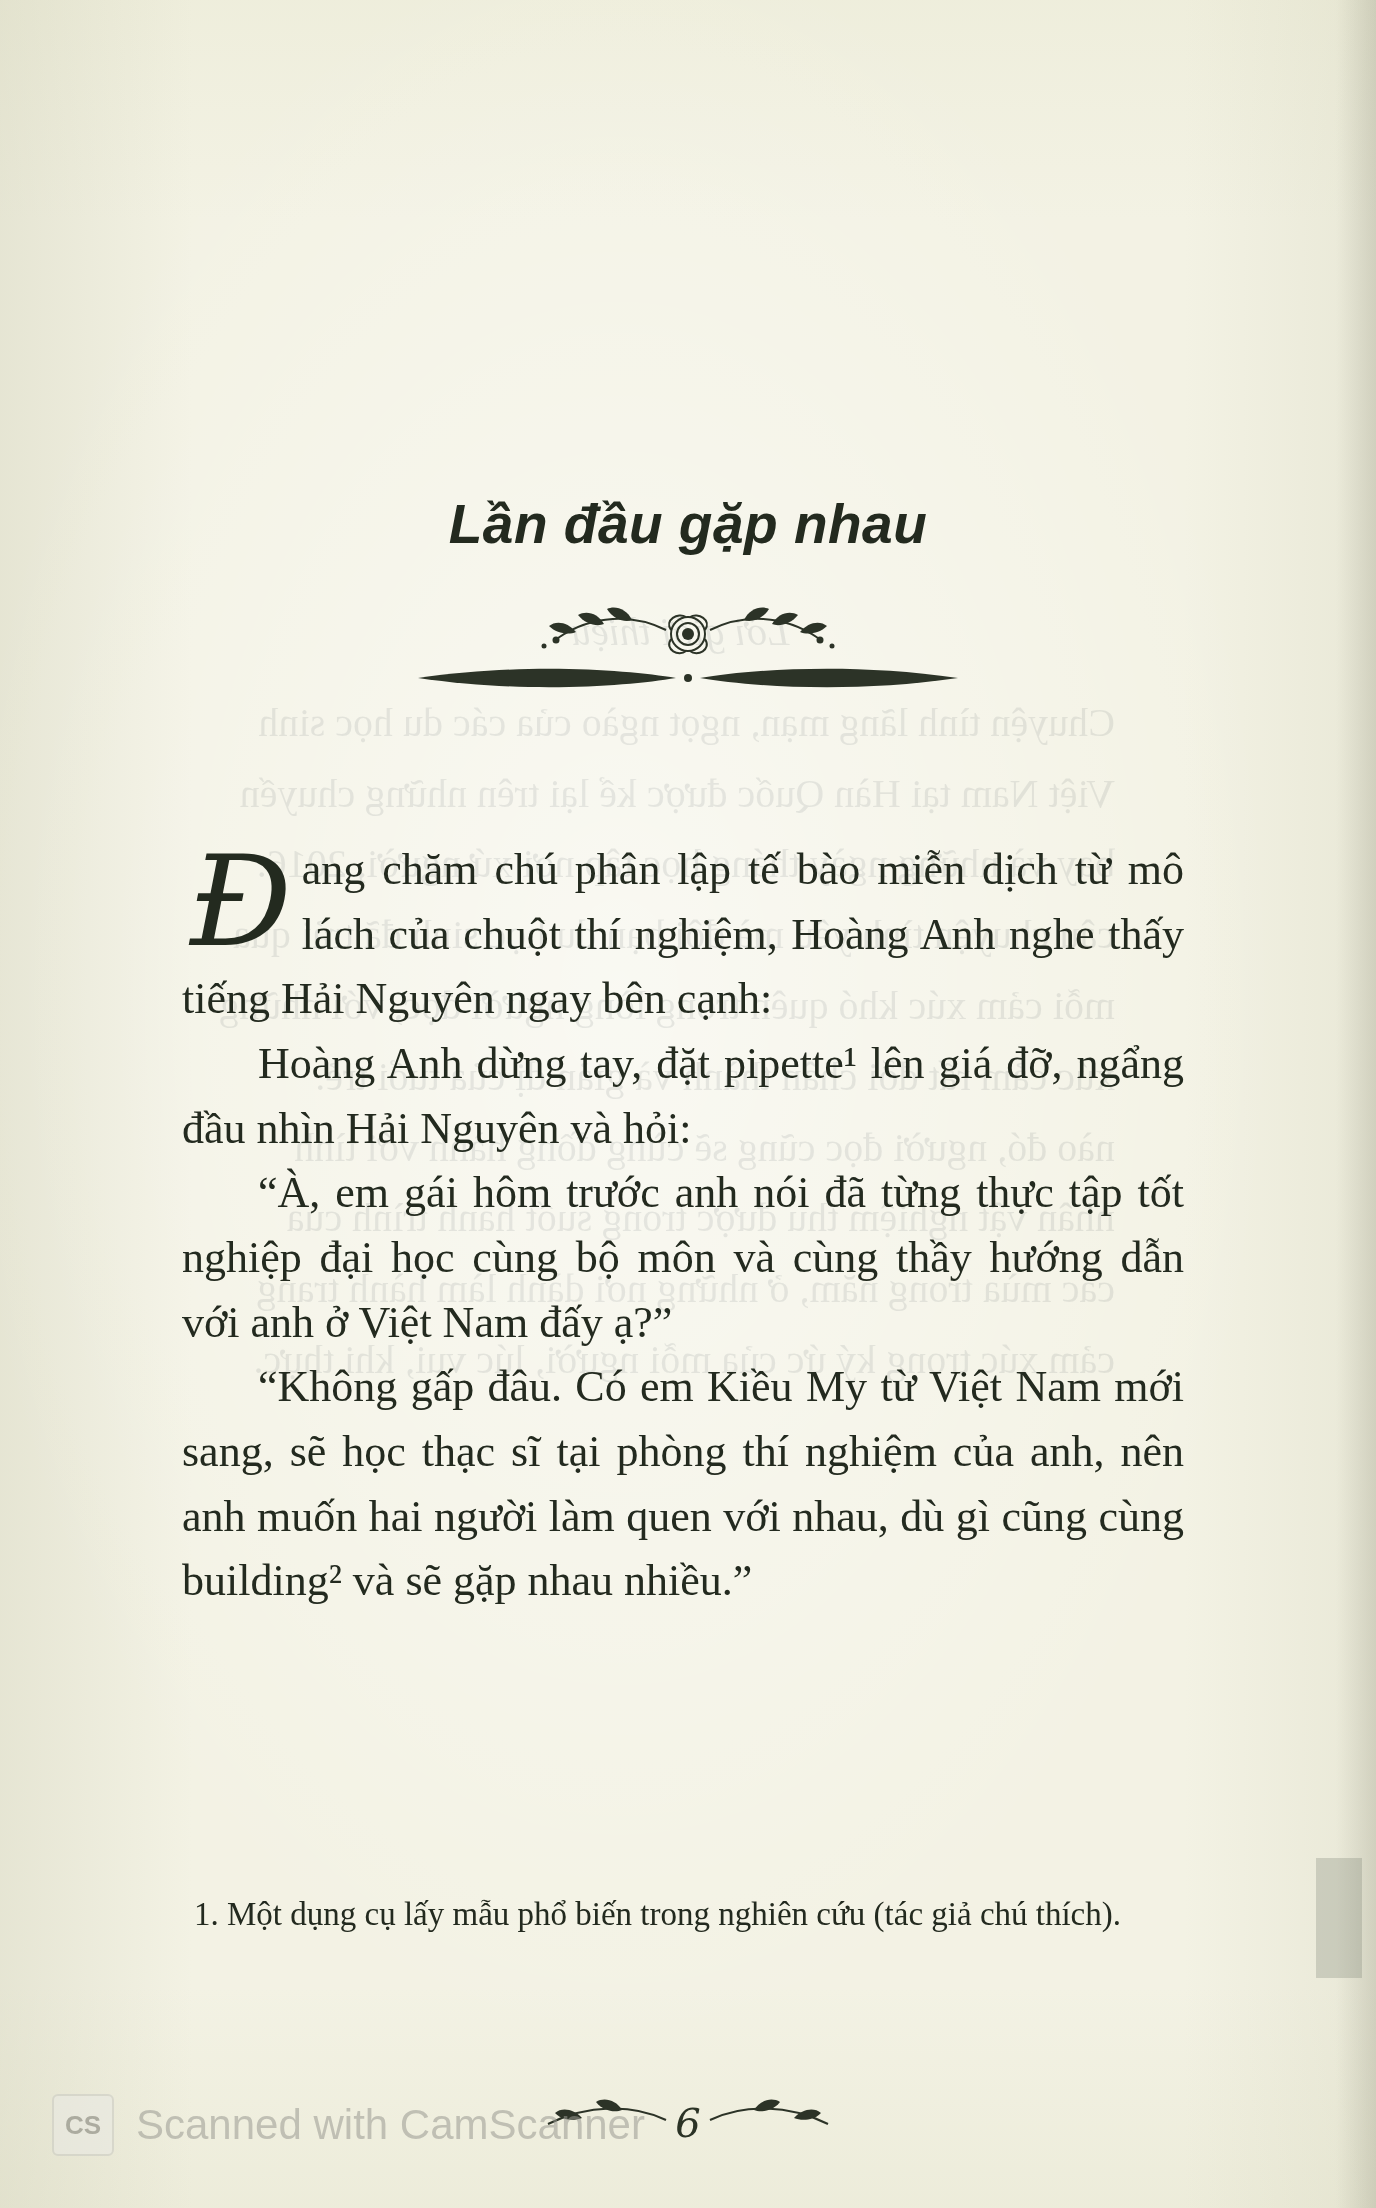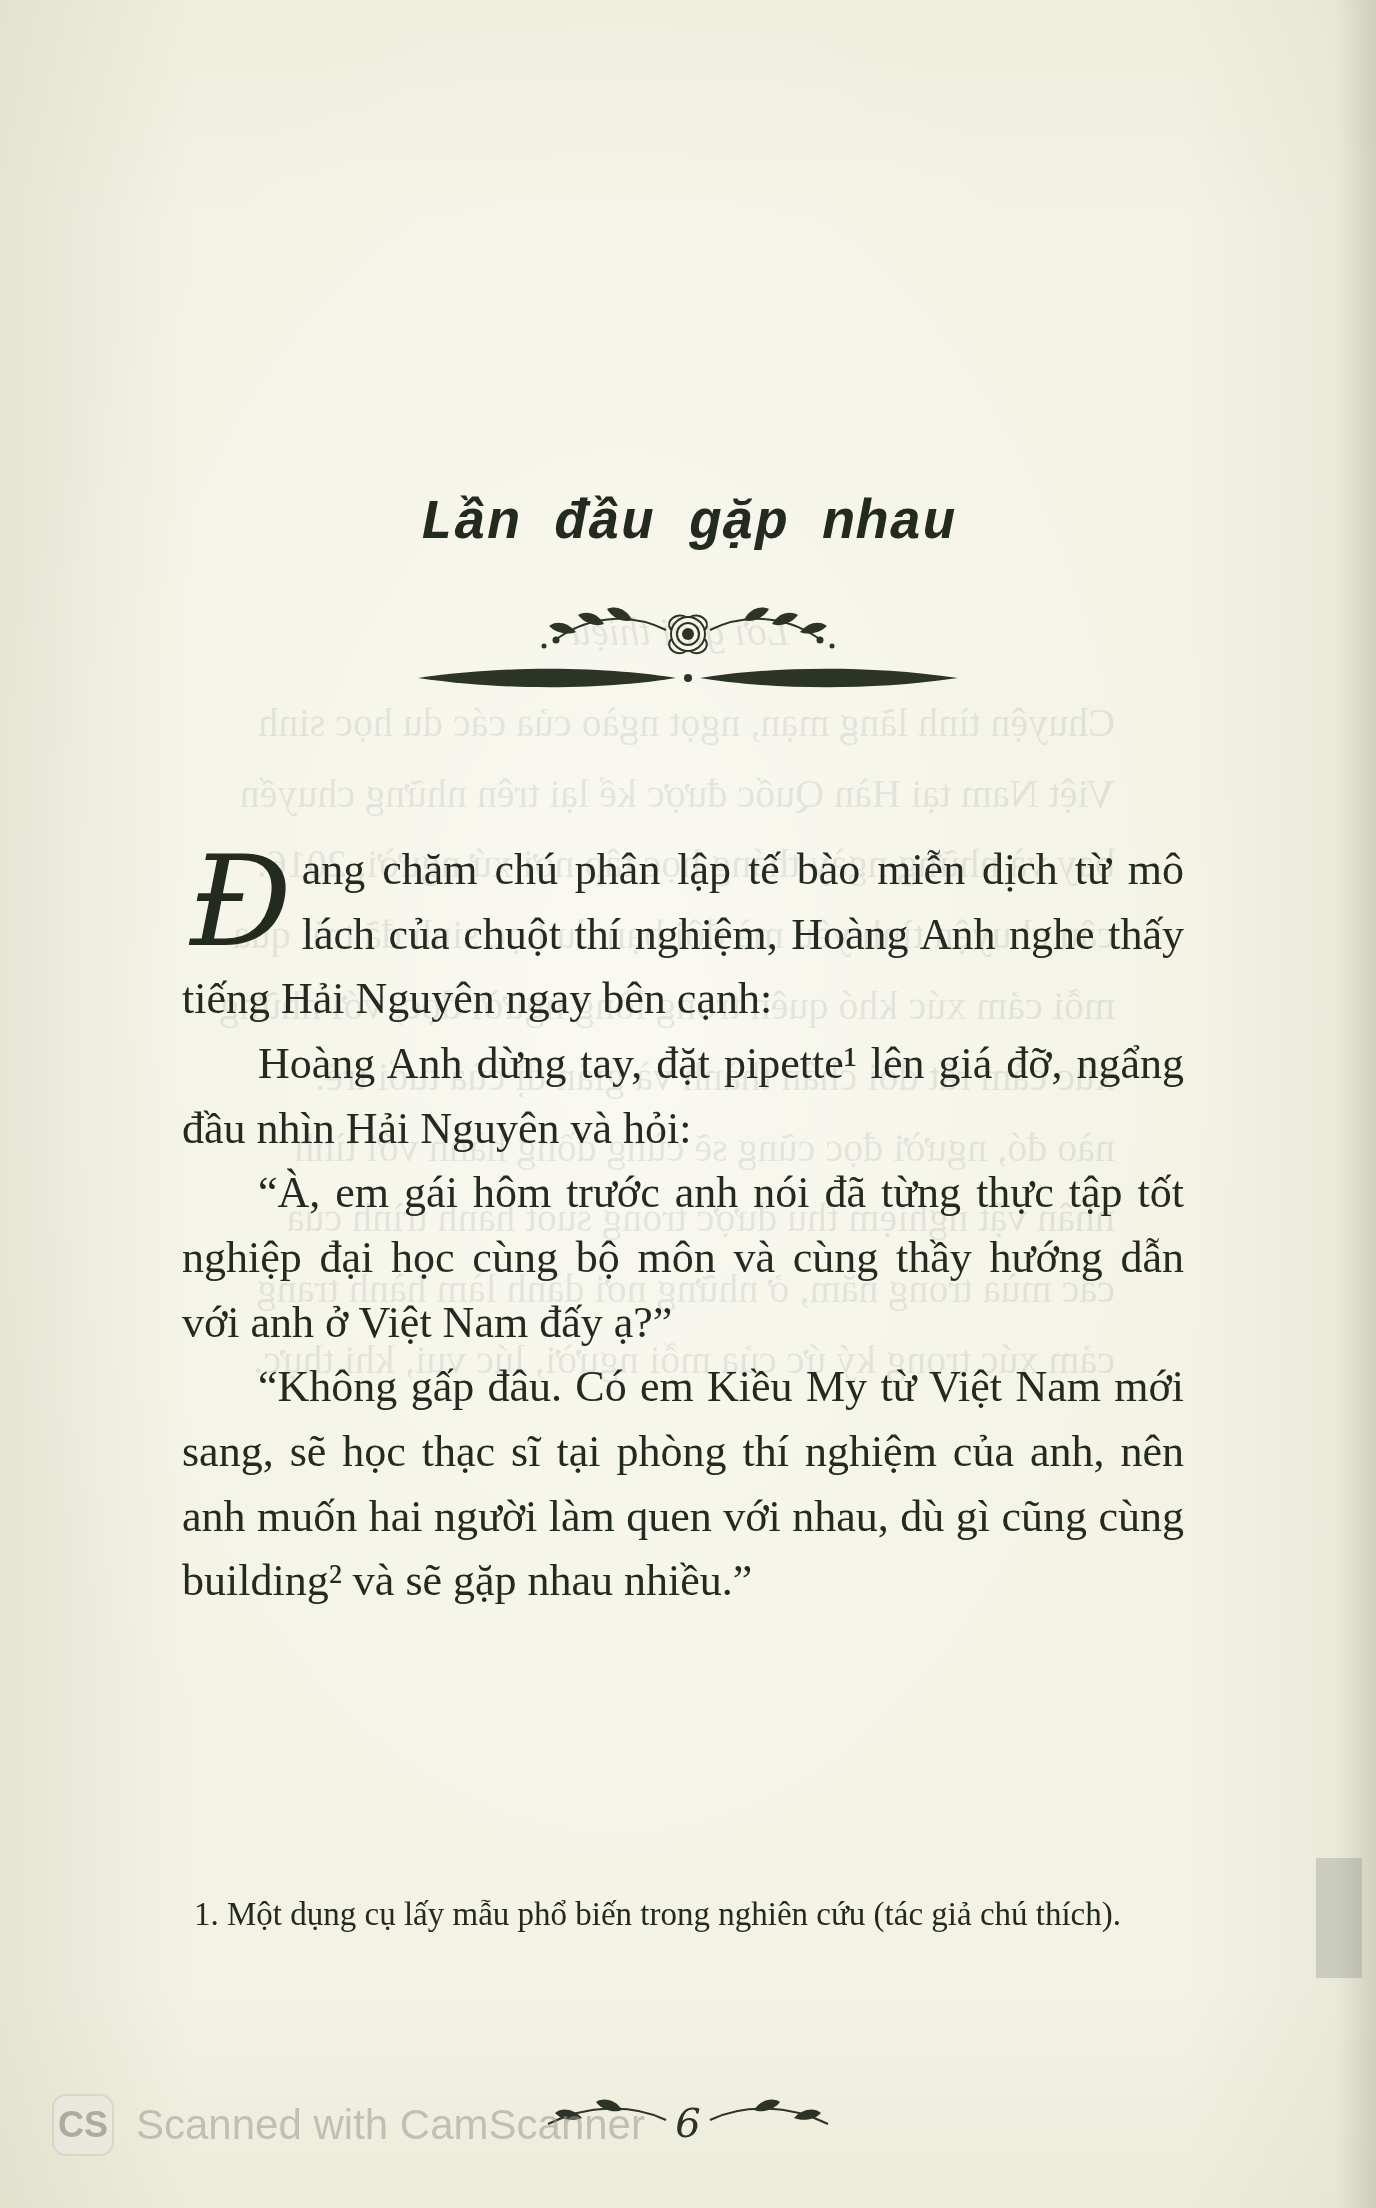--- a/index.html
+++ b/index.html
@@ -53,21 +53,21 @@
     position: absolute;
     left: 0; right: 0; top: 0; bottom: 0;
   }
 
   .chapter-title {
     position: absolute;
     left: 0;
     right: 0;
     top: 455px;
     text-align: center;
-    font-family: Liberation Mono, monospace;
+    font-family: Liberation Sans, sans-serif;
     font-style: italic;
     font-size: 55px;
     letter-spacing: 0.5px;
     color: #232a1f;
   }
 
   .ornament {
     position: absolute;
     left: 50%;
     transform: translateX(-50%);
@@ -140,28 +140,28 @@
     bottom: 52px;
     display: flex;
     align-items: center;
     gap: 22px;
     opacity: 0.55;
     pointer-events: none;
   }
   .cs-badge {
     width: 58px;
     height: 58px;
-    border-radius: 14px;
+    border-radius: 6px;
     background: #e9e9e4;
     border: 2px solid #c9c9c2;
     display: flex;
     align-items: center;
     justify-content: center;
     font-family: "Liberation Sans", sans-serif;
-    font-size: 36px;
+    font-size: 26px;
     font-weight: bold;
     color: #7b7b74;
   }
   .wm-text {
     font-family: "Liberation Sans", sans-serif;
     font-size: 42px;
     color: #9a9a92;
     white-space: nowrap;
   }
 

